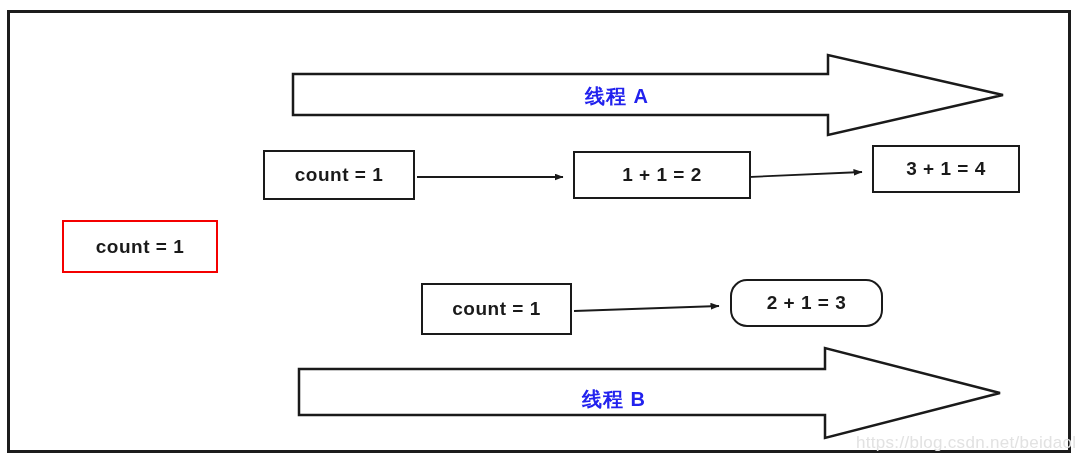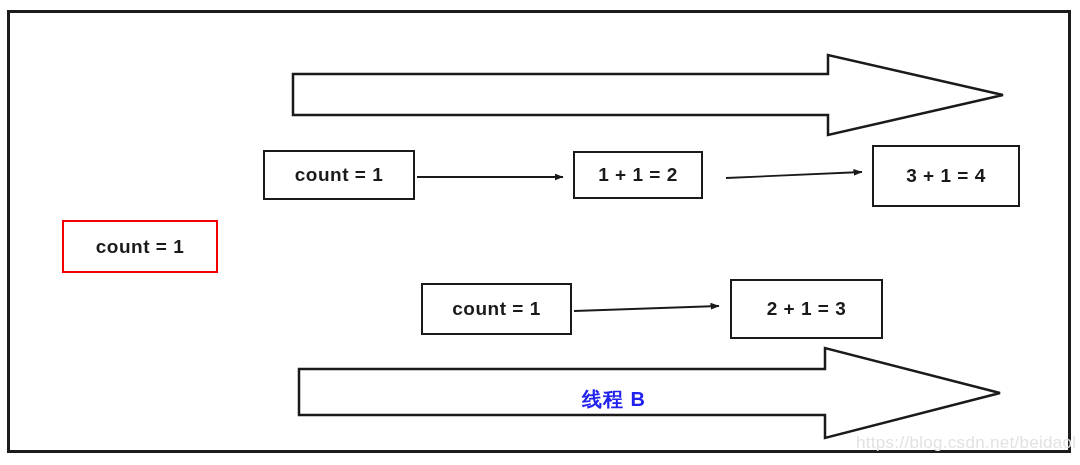--- a/index.html
+++ b/index.html
@@ -51,24 +51,24 @@
     width: 220px;
     white-space: nowrap;
     overflow: hidden;
     font-size: 17px;
     color: #e2e2e2;
     letter-spacing: 0.3px;
   }
   
   #box-initial  { left: 62px;  top: 220px; width: 156px; height: 53px; }
   #box-a1       { left: 263px; top: 150px; width: 152px; height: 50px; }
-  #box-a2       { left: 573px; top: 151px; width: 130px; height: 48px; }
-  #box-a3       { left: 872px; top: 145px; width: 148px; height: 62px; }
+  #box-a2       { left: 573px; top: 151px; width: 178px; height: 48px; }
+  #box-a3       { left: 872px; top: 145px; width: 148px; height: 48px; }
   #box-b1       { left: 421px; top: 283px; width: 151px; height: 52px; }
-  #box-b2       { left: 730px; top: 279px; width: 153px; height: 60px; }
+  #box-b2       { left: 730px; top: 279px; width: 153px; height: 48px; border-radius: 17px; }
   #label-thread-a { left: 547px; top: 83px; }
   #label-thread-b { left: 544px; top: 386px; }
 </style>
 </head>
 <body>
 
 <div id="stage">
 
   <div id="frame"></div>
 
@@ -83,20 +83,21 @@
 
     <polygon points="299,369 825,369 825,348 1000,393 825,438 825,415 299,415" fill="#ffffff" stroke="#1a1a1a" stroke-width="2.5" stroke-linejoin="miter"></polygon>
 
     <line x1="417" y1="177" x2="563" y2="177" stroke="#1a1a1a" stroke-width="1.8" marker-end="url(#ah)"></line>
 
     <line x1="726" y1="178" x2="862" y2="172" stroke="#1a1a1a" stroke-width="1.8" marker-end="url(#ah)"></line>
 
     <line x1="574" y1="311" x2="719" y2="306" stroke="#1a1a1a" stroke-width="1.8" marker-end="url(#ah)"></line>
   </svg>
 
+  <div class="thread-label" id="label-thread-a">线程 A</div>
   <div class="thread-label" id="label-thread-b">线程 B</div>
 
   <div class="node red" id="box-initial">count = 1</div>
 
   <div class="node" id="box-a1">count = 1</div>
   <div class="node" id="box-a2">1 + 1 = 2</div>
   <div class="node" id="box-a3">3 + 1 = 4</div>
 
   <div class="node" id="box-b1">count = 1</div>
   <div class="node" id="box-b2">2 + 1 = 3</div>

